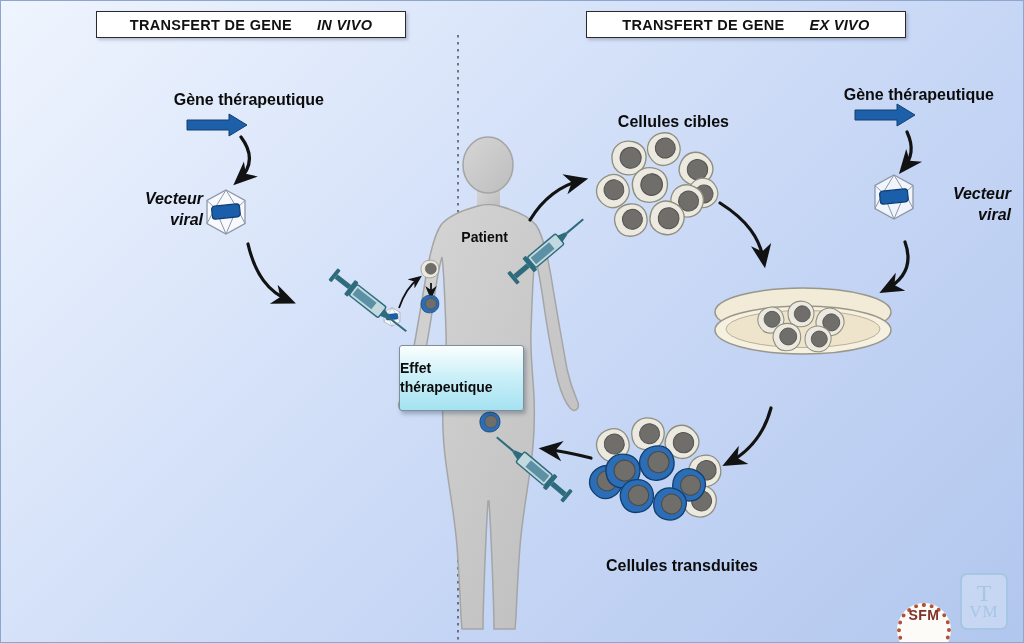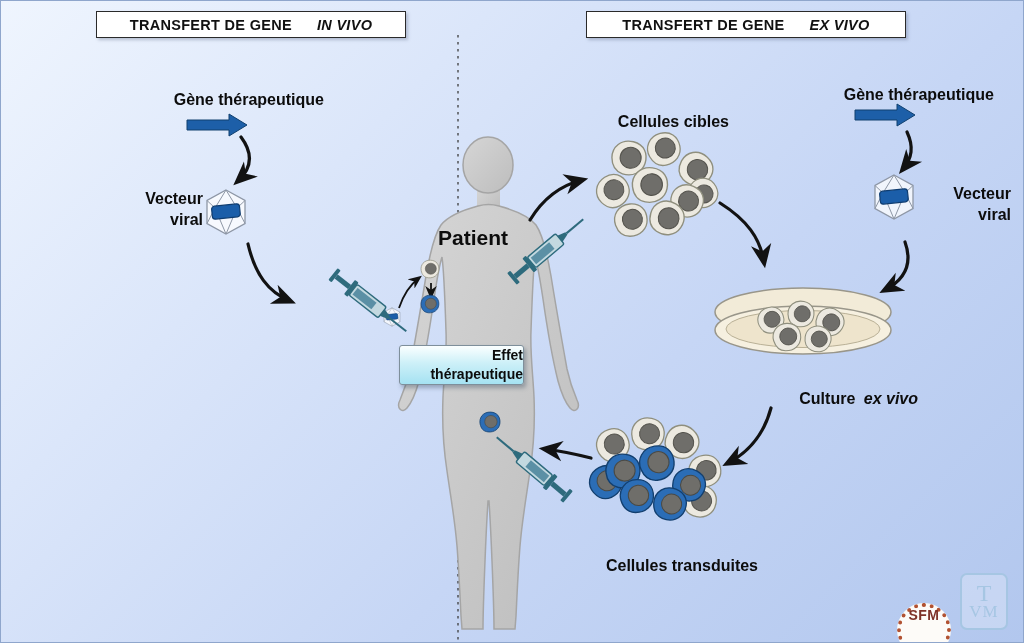--- a/index.html
+++ b/index.html
@@ -13,28 +13,28 @@
   svg.layer { position:absolute; left:0; top:0; }
   .titlebox {
     position:absolute; height:27px; background:#ffffff; border:1px solid #2a2a2a;
     display:flex; align-items:center; justify-content:center;
     font-weight:bold; font-size:14.5px; color:#111; letter-spacing:.3px;
     box-shadow:2px 2px 3px rgba(90,100,130,.35);
     gap:12px;
   }
   .titlebox .it { font-style:italic; margin-left:13px; }
   .lbl { position:absolute; font-weight:bold; font-size:16px; color:#0c0c0c; text-align:right; line-height:21px; }
-  .lbl .blk { display:block; }
+  .lbl .blk { display:block;font-style:italic; }
   .lbl .it { font-style:italic; margin-left:4px; }
   .effect {
-    position:absolute; left:398px; top:344px; width:125px; height:40px;
+    position:absolute; left:398px; top:344px; width:125px; height:66px;
     background:linear-gradient(180deg,#fbffff 0%, #cdf0f8 45%, #a5e2f2 100%);
     border:1px solid #7e8f9b; border-radius:3px;
     box-shadow:2px 3px 4px rgba(40,60,80,.35);
-    display:flex; flex-direction:column; align-items:flex-end; justify-content:center;
+    display:flex; flex-direction:column; align-items:flex-start; justify-content:center;
     font-weight:bold; font-size:14px; line-height:19px; color:#0c0c0c; text-align:center;
   }
   .logo-sfm {
     position:absolute; left:896px; top:602px; width:54px; height:54px;
     border:4px dotted #b25232; border-radius:50%; background:#fdfbf8;
     display:flex; justify-content:center;
     font-weight:bold; font-size:14px; color:#7d3128; letter-spacing:.5px;
   }
   .logo-tvm {
     position:absolute; left:959px; top:572px; width:48px; height:57px;
@@ -171,36 +171,32 @@
     <span>TRANSFERT DE GENE</span>
     <span class="it">EX VIVO</span>
   </div>
 
   <div class="lbl" style="left:108px; top:88px; width:215px;">Gène thérapeutique</div>
   <div class="lbl" style="left:112px; top:187px; width:90px;">
     <span class="blk">Vecteur</span>
     <span class="blk">viral</span>
   </div>
 
-  <div class="lbl" style="left:407px; top:226px; width:100px; font-size:21px;">Patient</div>
+  <div class="lbl" style="left:407px; top:226px; width:100px; font-size:14px;">Patient</div>
   <div class="effect">
     <span>Effet</span>
     <span>thérapeutique</span>
   </div>
 
   <div class="lbl" style="left:583px; top:110px; width:145px;">Cellules cibles</div>
   <div class="lbl" style="left:778px; top:83px; width:215px;">Gène thérapeutique</div>
   <div class="lbl" style="left:918px; top:182px; width:92px;">
     <span class="blk">Vecteur</span>
     <span class="blk">viral</span>
   </div>
-  <div class="lbl" style="left:752px; top:387px; width:165px;">
-    <span>Culture</span>
-    <span class="it">ex vivo</span>
-  </div>
   <div class="lbl" style="left:552px; top:527px; width:205px;margin-top:27px;">Cellules transduites</div>
 
   <div class="logo-sfm">
     <span>SFM</span>
   </div>
   <div class="logo-tvm">
     <span class="t1">T</span>
     <span class="t2">VM</span>
   </div>
 

